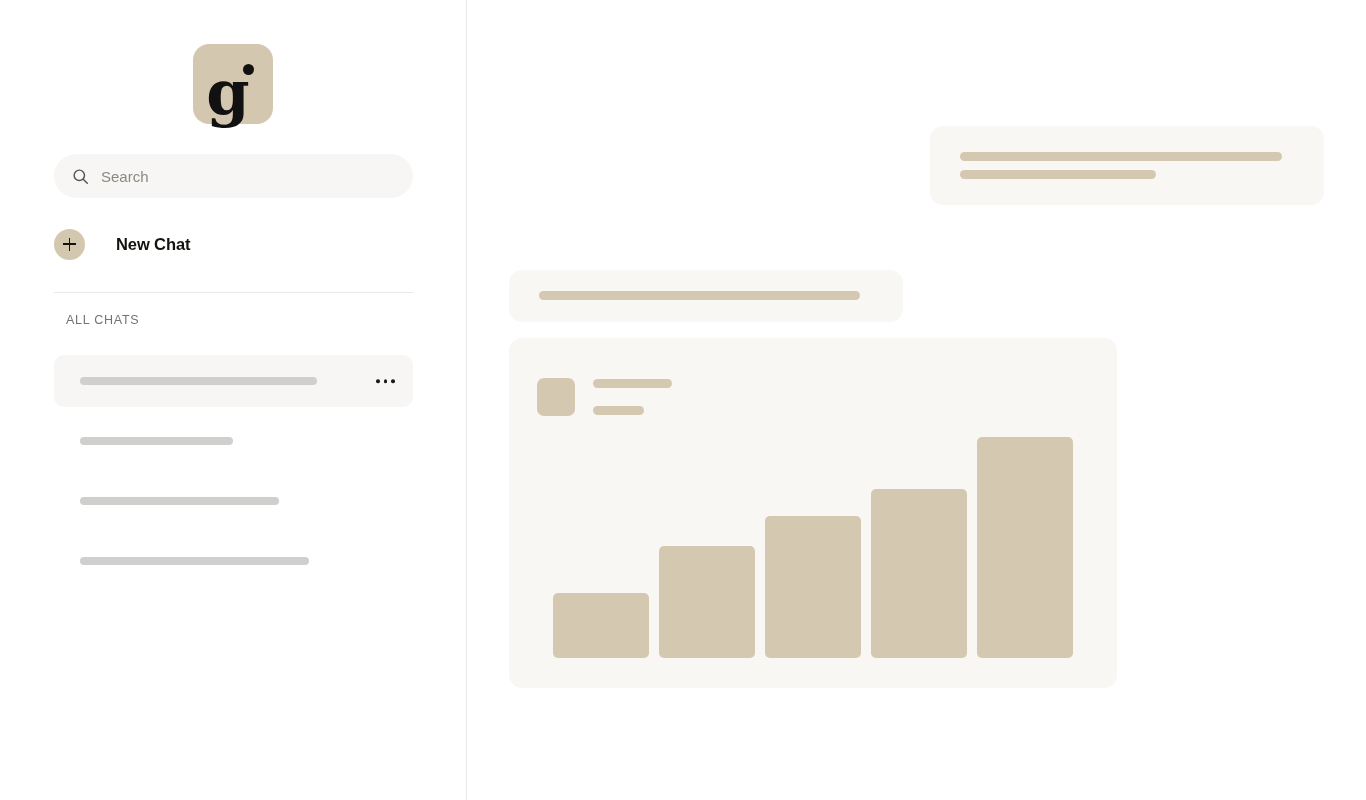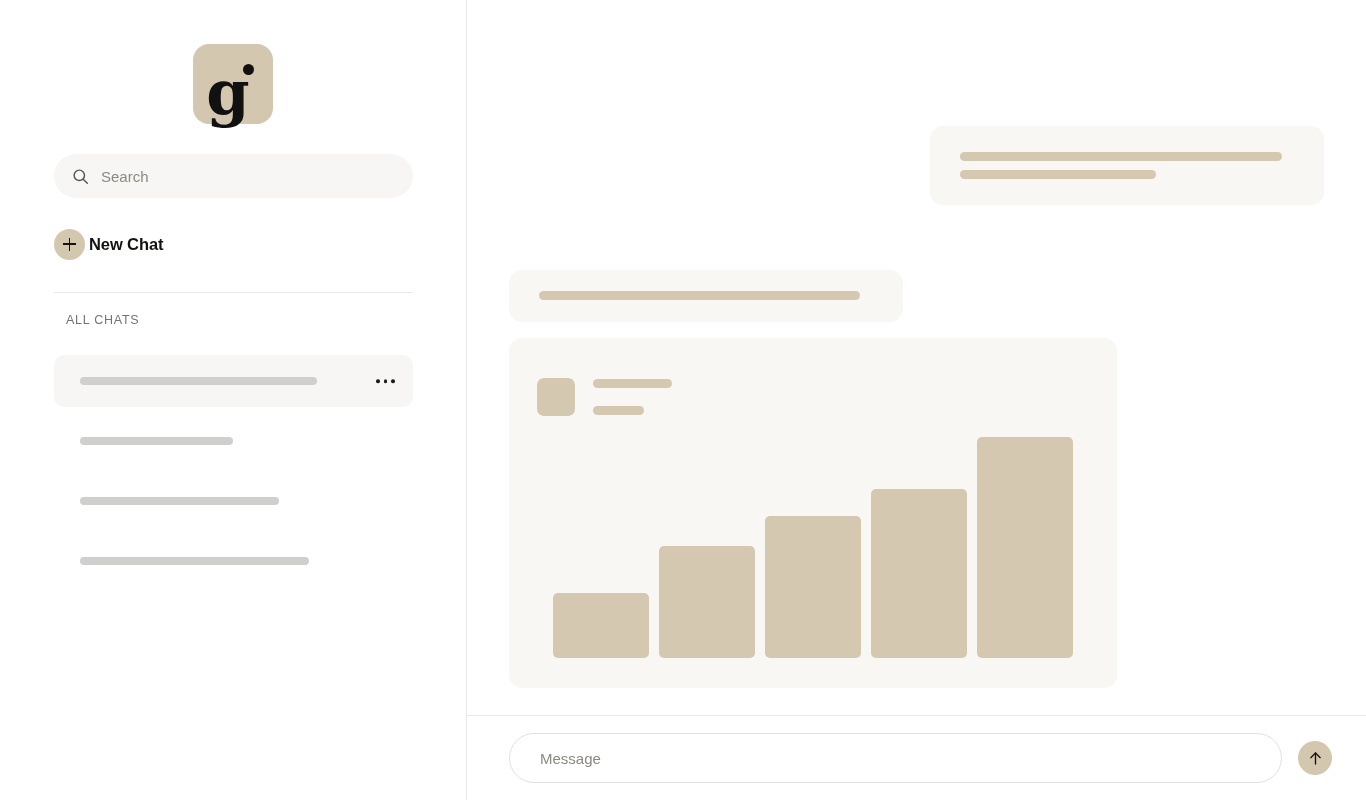--- a/index.html
+++ b/index.html
@@ -100,21 +100,21 @@
   .search-input::placeholder { color: #8d8980; }
 
   .new-chat-row {
     position: absolute;
     left: 54px;
     top: 225px;
     width: 359px;
     height: 38px;
     display: flex;
     align-items: center;
-    gap: 4px;
+    gap: 31px;
     cursor: pointer;
   }
 
   .plus-circle {
     width: 31px;
     height: 31px;
     border-radius: 50%;
     background: #d4c7af;
     display: flex;
     align-items: center;
@@ -417,25 +417,16 @@
           <span class="bar" style="height: 28.8889%; background: rgb(213, 200, 177);"></span>
           <span class="bar" style="height: 49.7778%; background: rgb(213, 200, 177);"></span>
           <span class="bar" style="height: 63.1111%; background: rgb(213, 200, 177);"></span>
           <span class="bar" style="height: 75.1111%; background: rgb(213, 200, 177);"></span>
           <span class="bar" style="height: 98.2222%; background: rgb(213, 200, 177);"></span>
         </div>
       </div>
 
     </div>
 
-    <div class="composer">
-      <input class="message-field" type="text" placeholder="Message" style="">
-      <button class="send-button">
-        <svg class="send-arrow" viewBox="0 0 20 20" fill="none" stroke="currentColor" stroke-width="1.6" stroke-linecap="round" stroke-linejoin="round">
-          <line x1="10" y1="16.5" x2="10" y2="3.5"></line>
-          <polyline points="4.5,9 10,3.4 15.5,9"></polyline>
-        </svg>
-      </button>
-    </div>
 
   </section>
 
 </div>
 
 </body></html>

